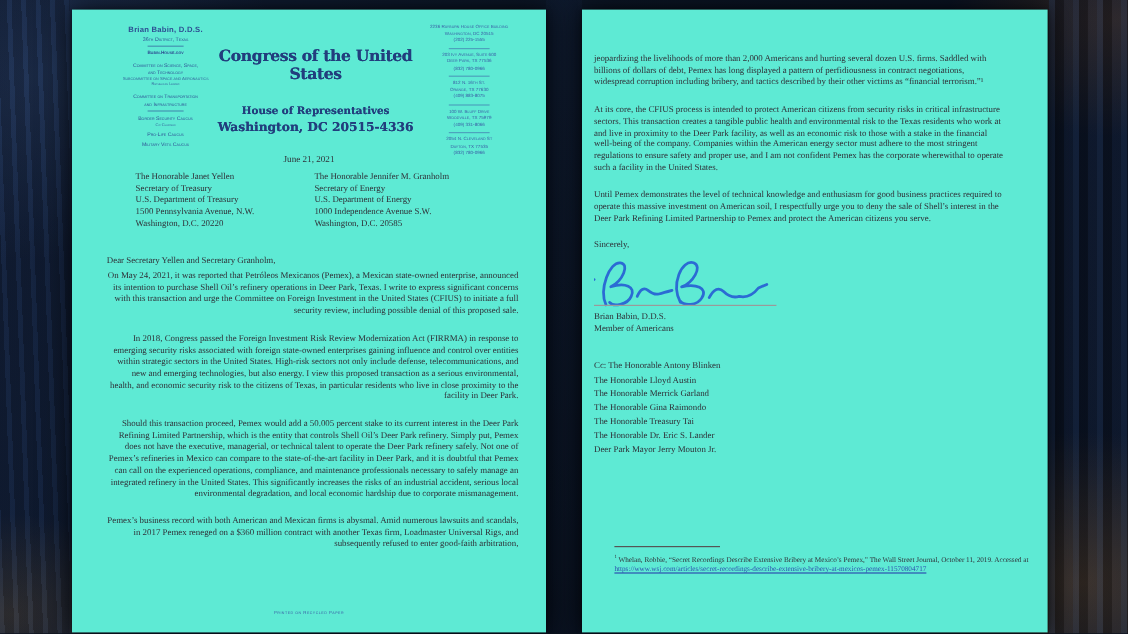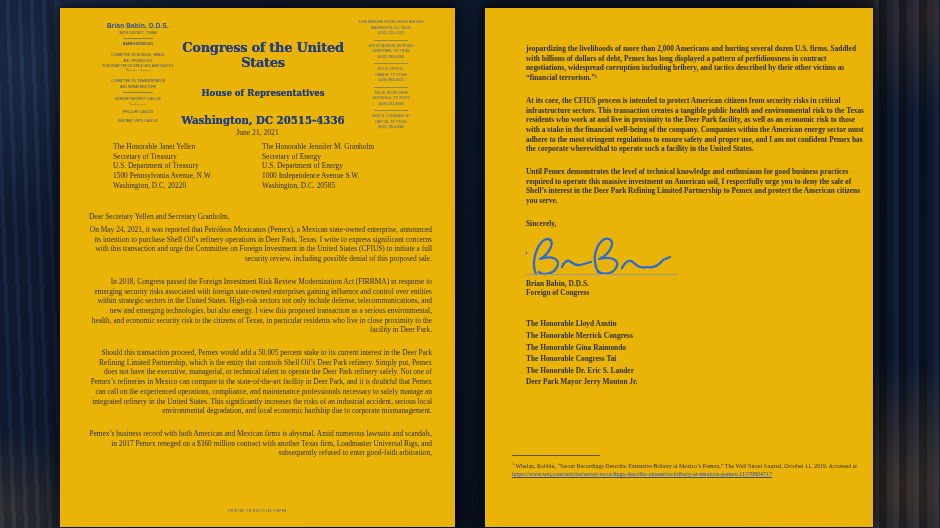--- a/index.html
+++ b/index.html
@@ -17,21 +17,21 @@
   .bg-structure-right { position:absolute; right:0; top:0; width:66px; height:100%; opacity:.55;
     background:repeating-linear-gradient(90deg, rgba(46,78,130,.45) 0 5px, rgba(8,14,26,.7) 5px 13px, rgba(30,52,92,.35) 13px 20px);
   }
   .bg-structure-left { position:absolute; left:0; top:0; width:58px; height:100%; opacity:.4;
     background:repeating-linear-gradient(88deg, rgba(40,66,110,.4) 0 4px, rgba(8,14,26,.7) 4px 12px);
   }
   .bg-gap { position:absolute; left:455px; top:0; width:30px; height:100%; opacity:.5;
     background:linear-gradient(180deg, rgba(20,34,60,.6), rgba(8,14,26,.8));
   }
 
-  .page { position:absolute; top:8px; height:519px; background:#eab308;
+  .page { position:absolute; top:8px; height:519px; background:#5eead4;
     box-shadow:0 0 22px rgba(0,0,0,.75), 0 0 4px rgba(0,0,0,.5); }
   #page1 { left:60px;  width:395px; }
   #page2 { left:485px; width:388px; }
 
   
   .lh-left { position:absolute; left:8px; top:14px; width:140px; text-align:center;
     font-family:"Liberation Sans", sans-serif; color:#2e4f93; }
   .lh-name { font-size:6.4px; font-weight:bold; letter-spacing:.2px; }
   .lh-district { font-size:4.4px; font-variant:small-caps; margin-top:1px; }
   .lh-rule { width:30px; height:1px; background:#2e4f93; opacity:.55; margin:2.5px auto; }
@@ -39,21 +39,21 @@
   .lh-block { font-size:4.3px; font-variant:small-caps; margin-top:6px; line-height:1.35; white-space:pre-line; }
   .lh-sub  { font-size:3.6px; font-variant:small-caps; line-height:1.3; white-space:pre-line; opacity:.9; }
   .lh-role { font-size:3.3px; font-variant:small-caps; opacity:.85; }
 
   
   .lh-center { position:absolute; left:112px; top:32px; width:182px; text-align:center; color:#223e7d; }
   .congress { font-family:"DejaVu Serif", serif; font-weight:bold; font-size:13px; letter-spacing:-.3px;
     text-shadow:0 0 .5px #223e7d; }
   .house    { font-family:"DejaVu Serif", serif; font-weight:bold; font-size:8.6px; margin-top:18px;
     text-shadow:0 0 .4px #223e7d; }
-  .citydc   { font-family:"DejaVu Serif", serif; font-weight:bold; font-size:10.2px; margin-top:16px;
+  .citydc   { font-family:"DejaVu Serif", serif; font-weight:bold; font-size:10.2px; margin-top:2px;
     text-shadow:0 0 .4px #223e7d; }
 
   
   .lh-right { position:absolute; right:8px; top:12px; width:112px; text-align:center;
     font-family:"Liberation Sans", sans-serif; color:#3a5ea5; }
   .office { font-size:3.8px; font-variant:small-caps; line-height:1.45; white-space:pre-line; }
   .office-rule { width:34px; height:1px; background:#3a5ea5; opacity:.5; margin:3px auto; }
 
   .date { position:absolute; left:0; top:120px; width:100%; text-align:center; font-size:7.6px; color:#2f3138; }
 
@@ -66,22 +66,22 @@
 
   .body-text { position:absolute; left:29px; top:217px; width:343px; font-size:7.4px;
     line-height:9.7px; color:#2f3138; text-align:right; }
   .body-text p { margin:0 0 13px 0; }
 
   .footer1 { position:absolute; left:0; top:501px; width:100%; text-align:center;
     font-family:"Liberation Sans", sans-serif; font-size:3.6px; font-variant:small-caps;
     letter-spacing:.4px; color:#3a5ea5; }
 
   
-  .body-text2 { position:absolute; left:41px; top:36px; width:341px; font-size:7.4px;
-    line-height:9.7px; color:#2f3138;font-weight:bold; }
+  .body-text2 { position:absolute; left:10px; top:36px; width:341px; font-size:7.4px;
+    line-height:9.7px; color:#2f3138; }
   .body-text2 p { margin:0 0 13px 0; }
   .closing { margin-bottom:2px !important; }
   .sig-wrap { position:relative; height:48px; width:170px; }
   .sig-wrap svg { position:absolute; left:0; top:0; }
   .sig-baseline { position:absolute; left:0; top:43px; width:152px; height:1px; background:#9a9a9a; }
   .signer { line-height:9.9px; }
 
   .cc-block { margin-top:20px; line-height:11.6px; }
 
   .fn-rule { position:absolute; left:27px; top:447px; width:88px; height:1px; background:#555; }
@@ -188,27 +188,28 @@
           <path d="M36,36 q4,-9 9,-5 t9,3 t11,-3"></path>
           <path d="M72,41 C64,26 73,5 83,8 C91,11 82,25 73,28 C85,25 95,29 90,37 C86,44 75,44 72,40"></path>
           <path d="M96,37 q6,-11 12,-5 t13,4 q9,2 16,-7 l7,-3"></path>
           <circle cx="136,5" cy="22" r="1.2" fill="#2b6bd4" stroke="none"></circle>
         </g>
       </svg>
       <div class="sig-baseline"></div>
     </div>
 
     <div class="signer">Brian Babin, D.D.S.</div>
-    <div class="signer">Foreign of Congress</div>
+    <div class="signer">Member of Americans</div>
 
     <div class="cc-block">
+      <div>Cc: The Honorable Antony Blinken</div>
       <div>The Honorable Lloyd Austin</div>
-      <div>The Honorable Merrick Congress</div>
+      <div>The Honorable Merrick Garland</div>
       <div>The Honorable Gina Raimondo</div>
-      <div>The Honorable Congress Tai</div>
+      <div>The Honorable Treasury Tai</div>
       <div>The Honorable Dr. Eric S. Lander</div>
       <div>Deer Park Mayor Jerry Mouton Jr.</div>
     </div>
   </div>
 
   <div class="fn-rule"></div>
   <div class="footnote">
     <sup>1</sup><span> Whelan, Robbie, “Secret Recordings Describe Extensive Bribery at Mexico’s Pemex,” The Wall Street Journal, October 11, 2019. Accessed at </span><a href="#" class="fn-link">https://www.wsj.com/articles/secret-recordings-describe-extensive-bribery-at-mexicos-pemex-11570804717</a>
   </div>
 </div>

